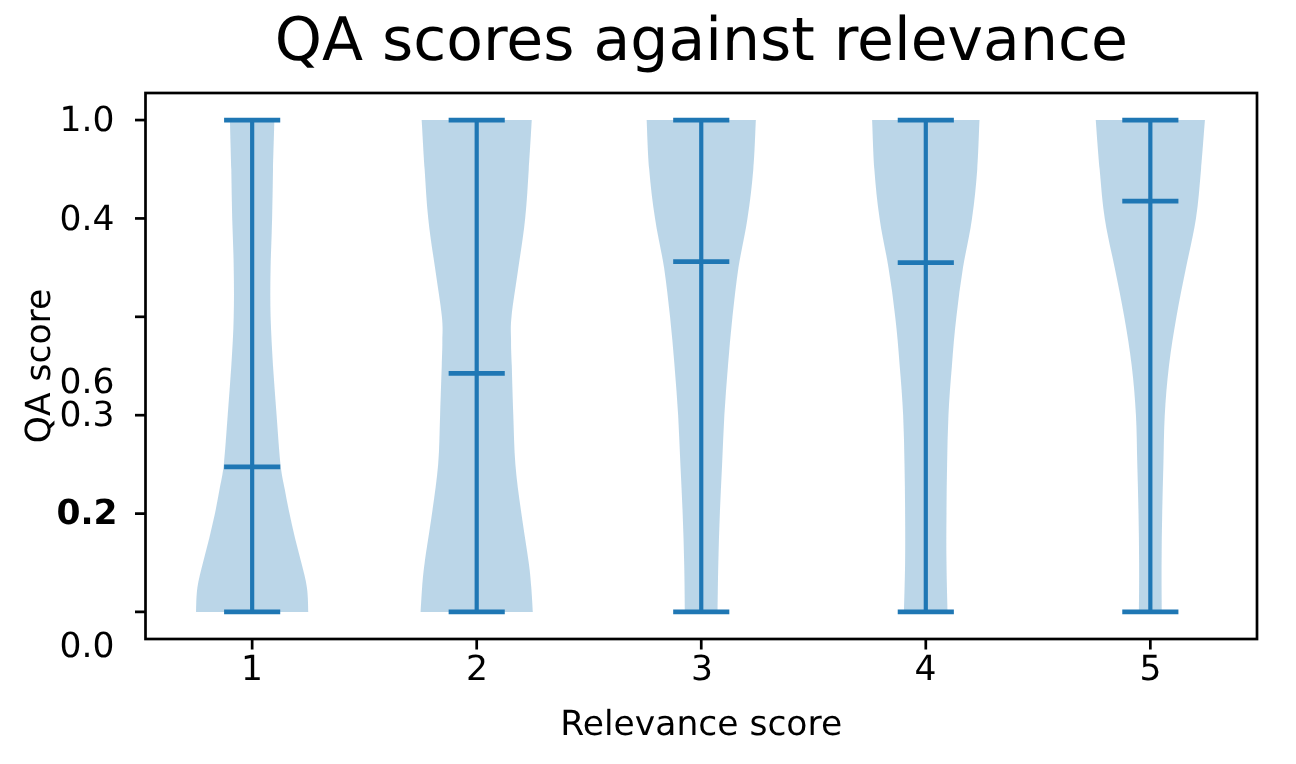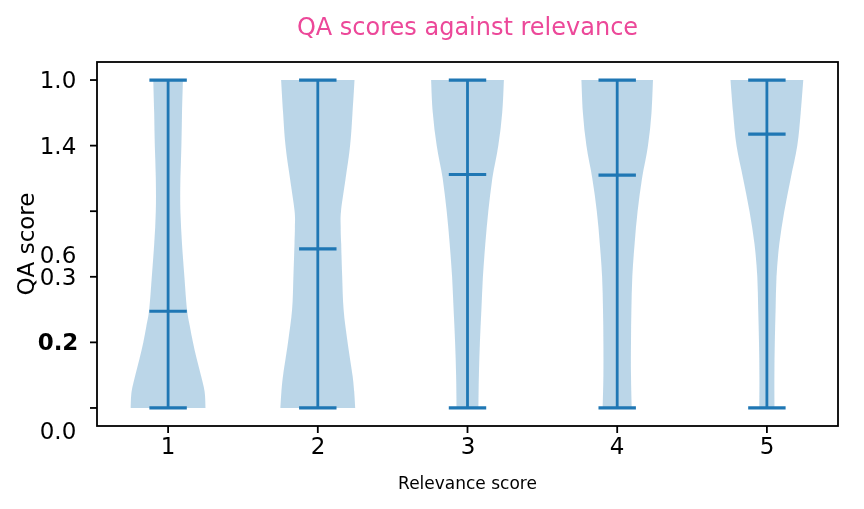--- a/index.html
+++ b/index.html
@@ -6,25 +6,25 @@
   .figure{
     position:relative;
     width:864px;height:509px;
     background:#ffffff;
     font-family:"DejaVu Sans","Liberation Sans",sans-serif;
     color:#000;
     overflow:hidden;
   }
   .chart-title{
     position:absolute;left:97px;top:4px;width:741px;height:46px;
-    font-size:24px;line-height:46px;text-align:center;color:#ec4899;
+    font-size:40px;line-height:46px;text-align:center;color:#000000;
   }
   .x-label{
     position:absolute;left:97px;top:468px;width:741px;height:30px;
-    font-size:17px;line-height:30px;text-align:center;color:#000;
+    font-size:23px;line-height:30px;text-align:center;color:#000;
   }
   .y-label{
     position:absolute;left:-54px;top:229px;width:160px;height:30px;
     font-size:23px;line-height:30px;text-align:center;color:#000;
     transform:rotate(-90deg);
   }
   .xtick-label{
     position:absolute;width:60px;height:26px;top:433px;
     font-size:23px;line-height:26px;text-align:center;color:#000;
   }
@@ -85,16 +85,16 @@
       <div class="xtick-label" style="left: 288px;">2</div>
       <div class="xtick-label" style="left: 438px;">3</div>
       <div class="xtick-label" style="left: 587px;">4</div>
       <div class="xtick-label" style="left: 737px;">5</div>
     </div>
   <div id="ytick-labels">
       <div class="ytick-label" style="top: 418px;">0.0</div>
       <div class="ytick-label" style="top: 329px; font-weight: bold;">0.2</div>
       <div class="ytick-label" style="top: 264px;">0.3</div>
       <div class="ytick-label" style="top: 198px; margin-top: 44px;">0.6</div>
-      <div class="ytick-label" style="top: 133px;">1.4</div>
+      <div class="ytick-label" style="top: 133px;">0.4</div>
       <div class="ytick-label" style="top: 67px;">1.0</div>
     </div>
 </div>
 
 </body></html>

